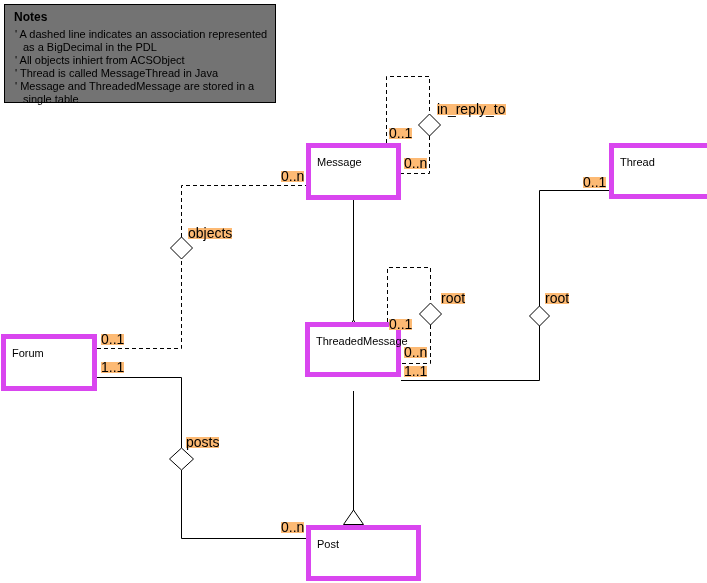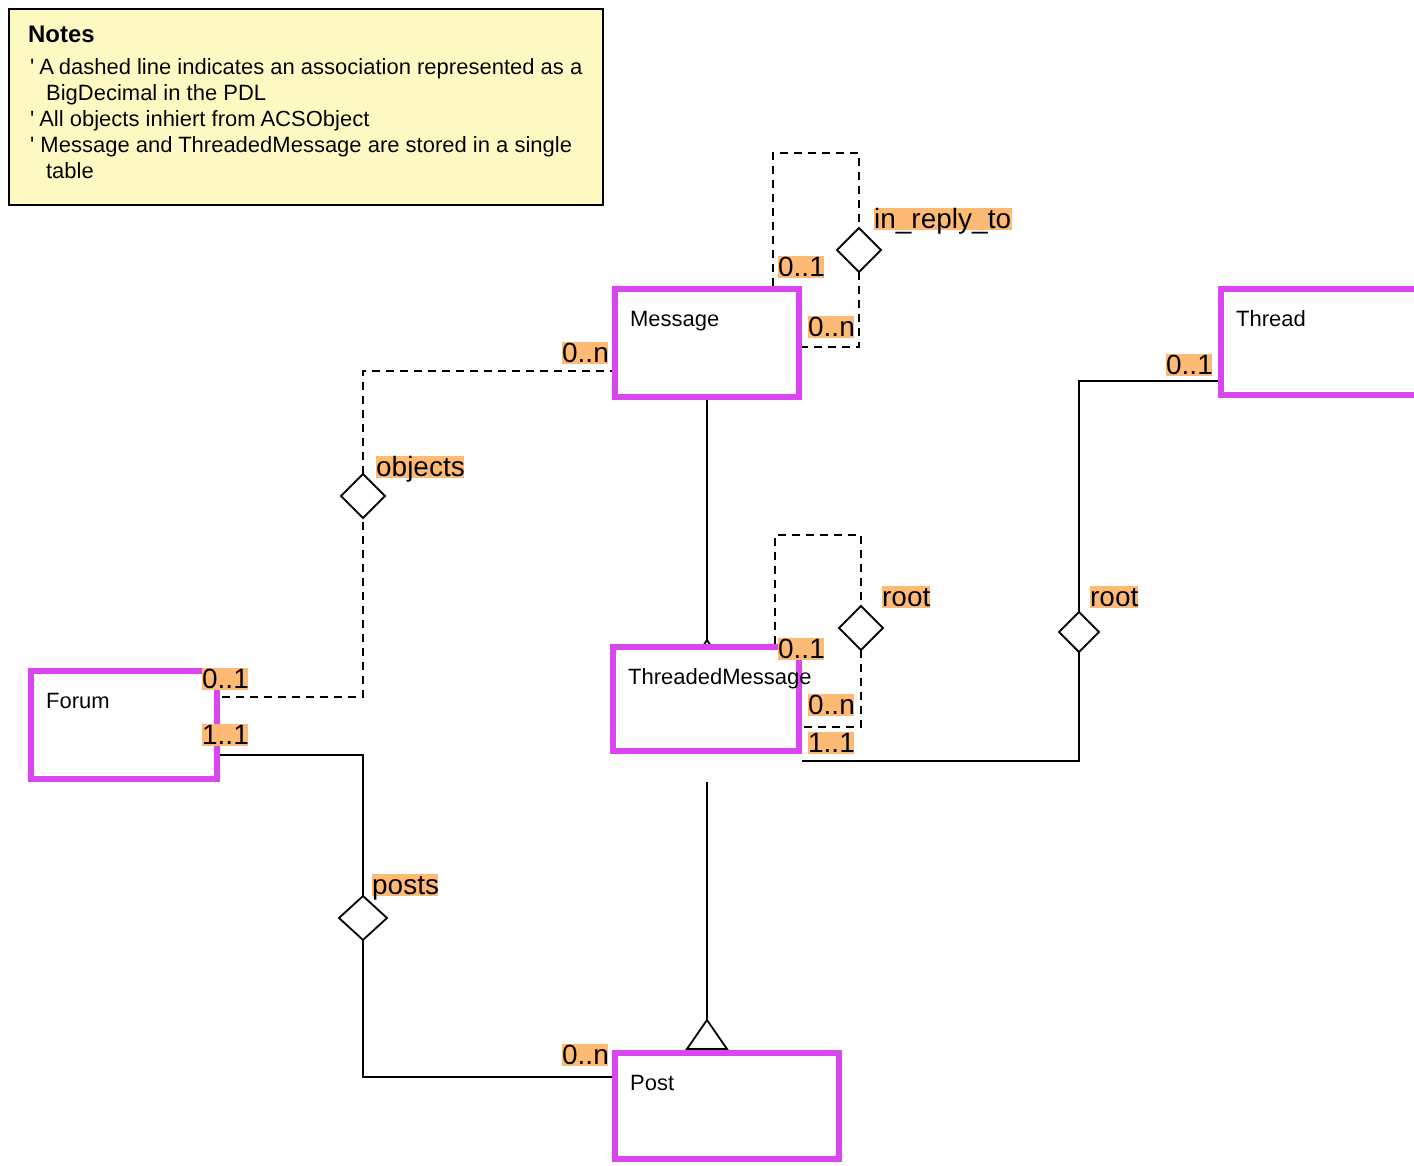--- a/index.html
+++ b/index.html
@@ -7,42 +7,42 @@
     position:relative;
     width:707px;height:583px;
     background:#ffffff;
     font-family:"Liberation Sans","DejaVu Sans",sans-serif;
     color:#000;
     overflow:hidden;
   }
   svg.wires{position:absolute;left:0;top:0;width:707px;height:583px;}
   .ebox{
     position:absolute;
-    border:3px solid #d946ef;
+    border:5px solid #d946ef;
     background:#fff;
     box-sizing:border-box;
     font-size:11px;
   }
   .ebox .ename{
     position:absolute;left:6px;top:8px;
     white-space:nowrap;
   }
   .lbl{
     position:absolute;
     font-size:14px;
     line-height:11px;
     white-space:nowrap;
     background:#fdba74;
   }
   .notes{
     position:absolute;left:4px;top:4px;
-    width:298px;height:99px;
+    width:272px;height:99px;
     border:1px solid #000;
     box-sizing:border-box;
-    background:#fef9c3;
+    background:#737373;
   }
   .notes .ntitle{
     font-size:12px;font-weight:bold;
     margin:5px 0 4px 9px;
   }
   .notes .nitem{
     font-size:11px;line-height:13px;
     margin-left:10px;margin-right:6px;
     padding-left:8px;text-indent:-8px;
   }
@@ -92,36 +92,37 @@
       <path stroke-dasharray="4 3" d="M97,348.5 L181.5,348.5 L181.5,259"></path>
       <polygon points="181.5,237 192.5,248 181.5,259 170.5,248" fill="#fff"></polygon>
       <path stroke-dasharray="4 3" d="M181.5,237 L181.5,185.5 L306,185.5"></path>
     </g>
   </svg>
 
   <div class="notes">
     <div class="ntitle">Notes</div>
     <div class="nitem"><span>'</span> <span>A dashed line indicates an association represented as a BigDecimal in the PDL</span></div>
     <div class="nitem"><span>'</span> <span>All objects inhiert from ACSObject</span></div>
+    <div class="nitem"><span>'</span> <span>Thread is called MessageThread in Java</span></div>
     <div class="nitem"><span>'</span> <span>Message and ThreadedMessage are stored in a single table</span></div>
   </div>
 
   <div class="ebox" style="left:306px;top:143px;width:95px;height:57px;">
     <span class="ename">Message</span>
   </div>
 
   <div class="ebox" style="left:609px;top:143px;width:104px;height:56px;">
     <span class="ename">Thread</span>
   </div>
 
   <div class="ebox" style="left:305px;top:322px;width:96px;height:55px;">
     <span class="ename">ThreadedMessage</span>
   </div>
 
-  <div class="ebox" style="left:14px;top:334px;width:96px;height:57px;">
+  <div class="ebox" style="left:1px;top:334px;width:96px;height:57px;">
     <span class="ename">Forum</span>
   </div>
 
   <div class="ebox" style="left:306px;top:525px;width:115px;height:56px;">
     <span class="ename">Post</span>
   </div>
 
   <span class="lbl" style="left:437px;top:104px;">in_reply_to</span>
   <span class="lbl" style="left:188px;top:228px;">objects</span>
   <span class="lbl" style="left:441px;top:293px;">root</span>

